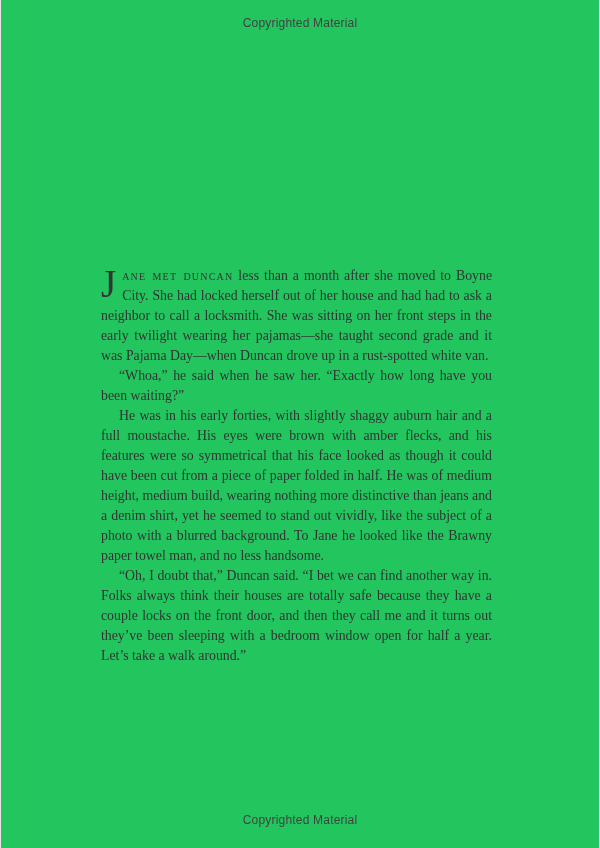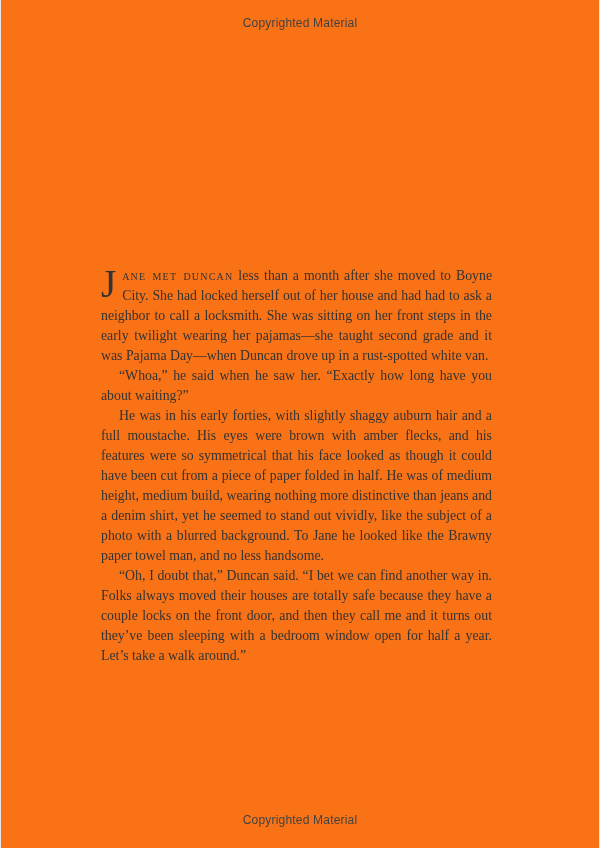--- a/index.html
+++ b/index.html
@@ -5,21 +5,21 @@
     html, body {
       margin: 0;
       padding: 0;
       background: #ffffff;
     }
     .page {
       position: relative;
       width: 600px;
       height: 848px;
       margin: 0 auto;
-      background: #f97316;
+      background: #22c55e;
       overflow: hidden;
       box-sizing: border-box;
       border-left: 1px solid #e6e6e6;
       border-right: 1px solid #e6e6e6;
       font-family: "Liberation Serif", serif;
     }
     .copyright {
       position: absolute;
       left: 0;
       width: 100%;
@@ -63,21 +63,21 @@
 </head>
 <body>
 
 <div class="page">
 
   <div class="copyright top">Copyrighted Material</div>
 
   <div class="text-block">
     <p class="para"><span class="drop-cap">J</span><span class="small-caps">ane met duncan</span><span> less than a month after she moved to Boyne City. She had locked herself out of her house and had had to ask a neighbor to call a locksmith. She was sitting on her front steps in the early twilight wearing her pajamas—she taught second grade and it was Pajama Day—when Duncan drove up in a rust-spotted white van.</span></p>
     <div id="paragraphs">
-        <p class="para indent">“Whoa,” he said when he saw her. “Exactly how long have you about waiting?”</p>
+        <p class="para indent">“Whoa,” he said when he saw her. “Exactly how long have you been waiting?”</p>
         <p class="para indent">He was in his early forties, with slightly shaggy auburn hair and a full moustache. His eyes were brown with amber flecks, and his features were so symmetrical that his face looked as though it could have been cut from a piece of paper folded in half. He was of medium height, medium build, wearing nothing more distinctive than jeans and a denim shirt, yet he seemed to stand out vividly, like the subject of a photo with a blurred background. To Jane he looked like the Brawny paper towel man, and no less handsome.</p>
-        <p class="para indent">“Oh, I doubt that,” Duncan said. “I bet we can find another way in. Folks always moved their houses are totally safe because they have a couple locks on the front door, and then they call me and it turns out they’ve been sleeping with a bedroom window open for half a year. Let’s take a walk around.”</p>
+        <p class="para indent">“Oh, I doubt that,” Duncan said. “I bet we can find another way in. Folks always think their houses are totally safe because they have a couple locks on the front door, and then they call me and it turns out they’ve been sleeping with a bedroom window open for half a year. Let’s take a walk around.”</p>
       </div>
   </div>
 
   <div class="copyright bottom">Copyrighted Material</div>
 
 </div>
 
 </body></html>

